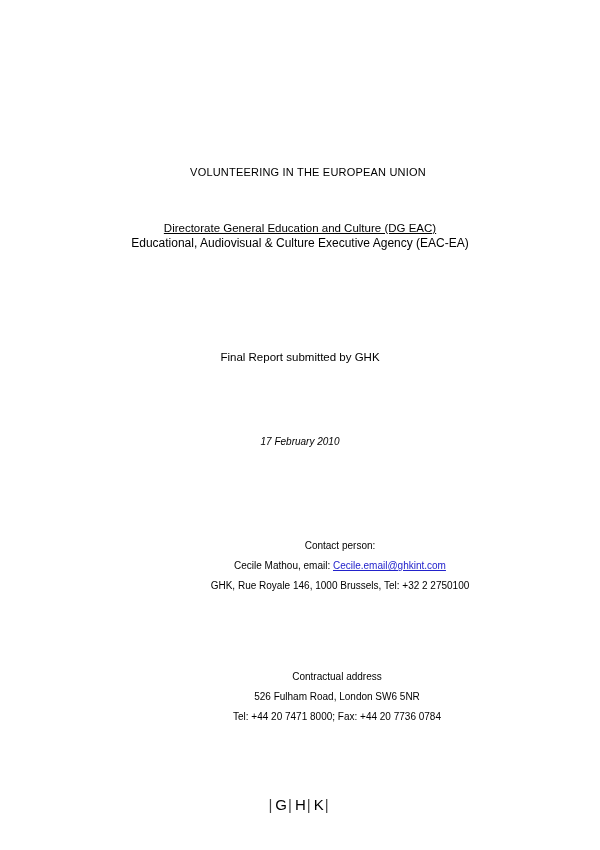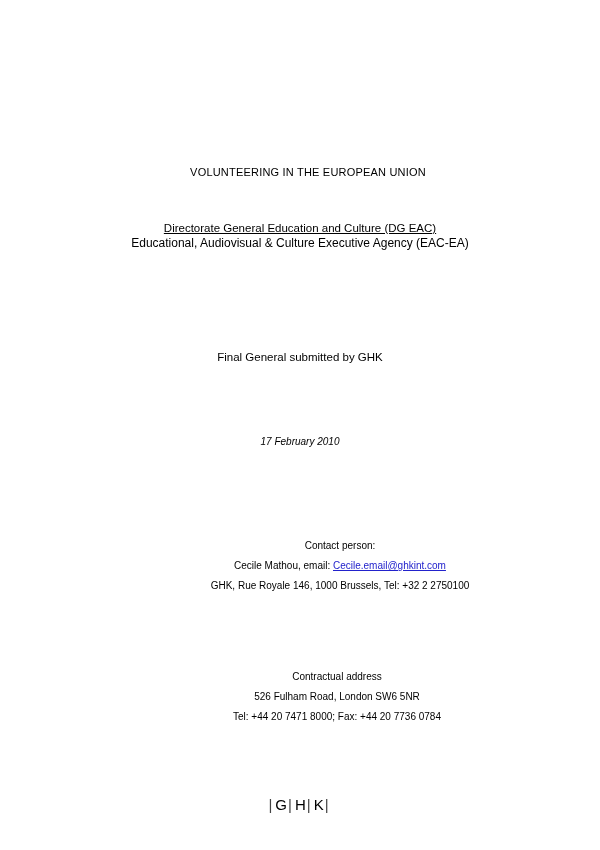--- a/index.html
+++ b/index.html
@@ -104,21 +104,21 @@
 
 <div class="page">
   <div class="content">
 
     <h1 class="title">VOLUNTEERING IN THE EUROPEAN UNION</h1>
 
     <div class="subtitle1">Educational, Audiovisual &amp; Culture Executive Agency (EAC-EA)</div>
 
     <div class="subtitle2">Directorate General Education and Culture (DG EAC)</div>
 
-    <div class="finalreport">Final General submitted by GHK</div>
+    <div class="finalreport">Final Report submitted by GHK</div>
 
     <div class="date">17 February 2010</div>
 
     <div class="contact-block">
       <div>Contact person:</div>
       <div>
         <span>Cecile Mathou, email: </span><a class="link" href="#">Cecile.email@ghkint.com</a>
       </div>
       <div>GHK, Rue Royale 146, 1000 Brussels, Tel: +32 2 2750100</div>
     </div>

